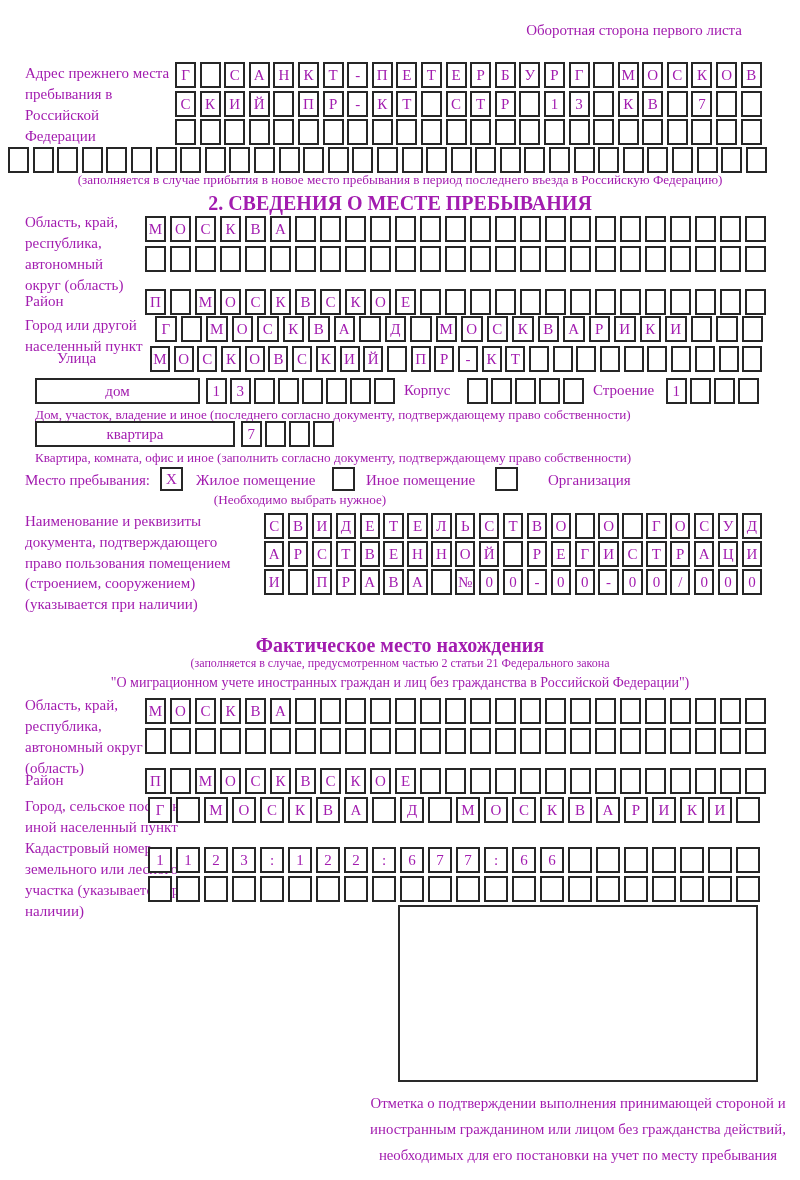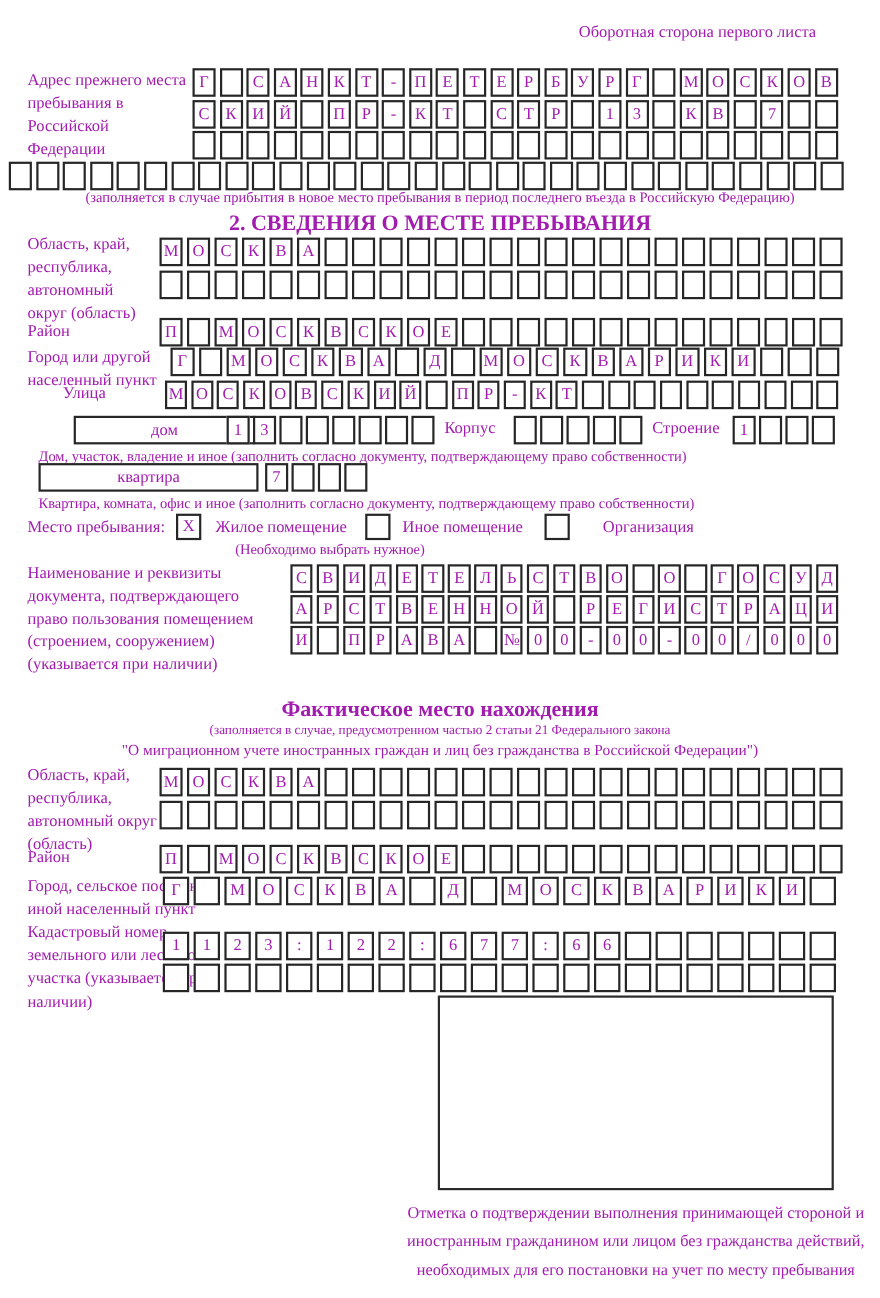--- a/index.html
+++ b/index.html
@@ -280,21 +280,21 @@
       <span class="cell"></span>
       <span class="cell"></span>
       <span class="cell"></span>
       <span class="cell"></span>
       <span class="cell"></span>
       <span class="cell"></span>
       <span class="cell"></span>
       <span class="cell"></span>
     </div>
 
-  <div class="abs widebox" style="left:35px;top:378px;width:165px;margin-left:32px;">дом</div>
+  <div class="abs widebox" style="left:35px;top:378px;width:165px;">дом</div>
   <div class="abs cellrow" style="left:206px;top:378px;--w:20.5px;--g:3.5px;">
       <span class="cell">1</span>
       <span class="cell">3</span>
       <span class="cell"></span>
       <span class="cell"></span>
       <span class="cell"></span>
       <span class="cell"></span>
       <span class="cell"></span>
       <span class="cell"></span>
     </div>
@@ -306,21 +306,21 @@
       <span class="cell"></span>
       <span class="cell"></span>
     </div>
   <div class="abs lbl" style="left:593px;top:380px;">Строение</div>
   <div class="abs cellrow" style="left:666px;top:378px;--w:20.5px;--g:3.5px;">
       <span class="cell">1</span>
       <span class="cell"></span>
       <span class="cell"></span>
       <span class="cell"></span>
     </div>
-  <div class="abs note" style="left:35px;top:407px;">Дом, участок, владение и иное (заполнить согласно документу, подтверждающему право собственности)</div>
+  <div class="abs note" style="left:35px;top:407px;">Дом, участок, владение и иное (последнего согласно документу, подтверждающему право собственности)</div>
 
   <div class="abs widebox" style="left:35px;top:421px;width:200px;">квартира</div>
   <div class="abs cellrow" style="left:241px;top:421px;--w:20.5px;--g:3.5px;">
       <span class="cell">7</span>
       <span class="cell"></span>
       <span class="cell"></span>
       <span class="cell"></span>
     </div>
   <div class="abs note" style="left:35px;top:450px;">Квартира, комната, офис и иное (заполнить согласно документу, подтверждающему право собственности)</div>
 

